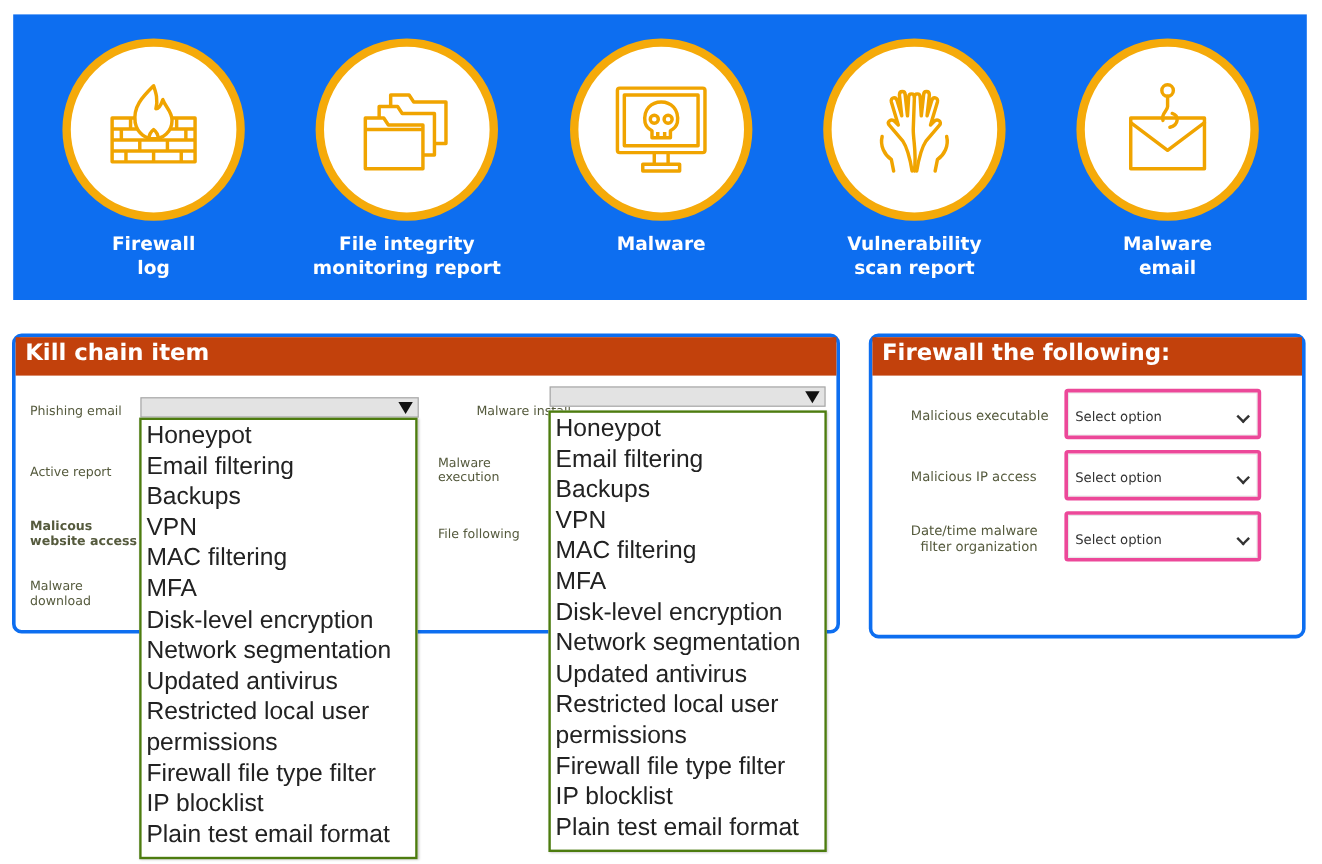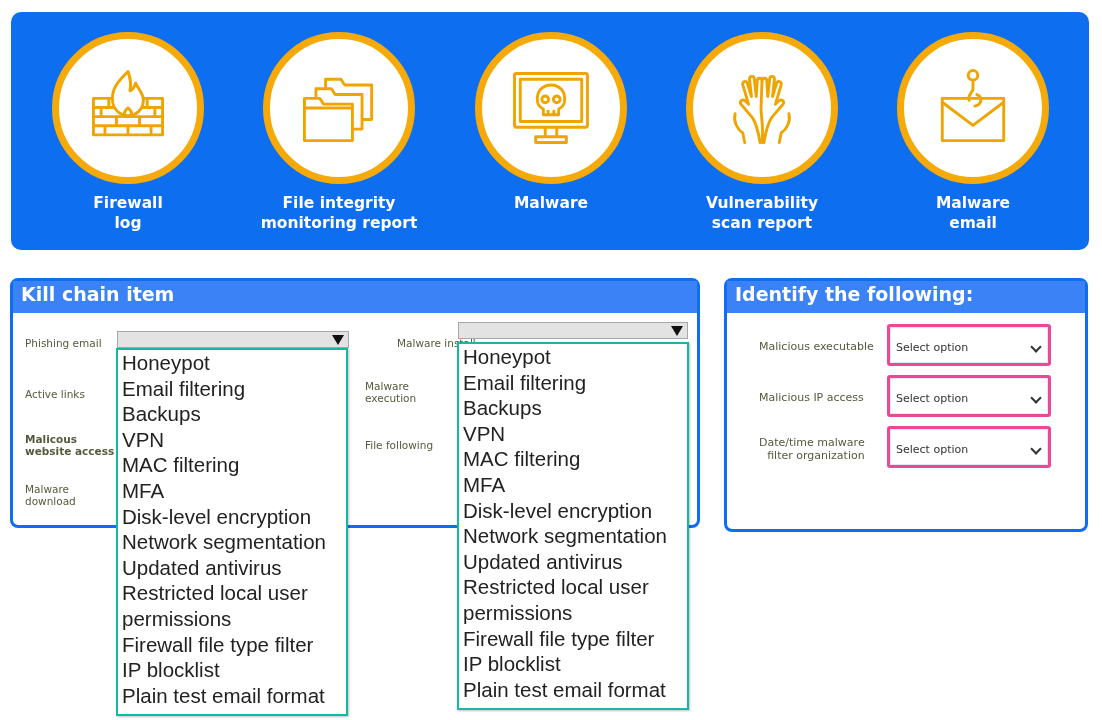--- a/index.html
+++ b/index.html
@@ -1,35 +1,35 @@
 <!DOCTYPE html>
 <html><head>
 <meta charset="utf-8">
 <style>
   html, body { margin:0; padding:0; }
   body { width:1102px; height:720px; background:#ffffff; position:relative; overflow:hidden; font-family:"DejaVu Sans", sans-serif; }
 
   
-  .banner { position:absolute; left:11px; top:12px; width:1078px; height:238px; background:#0d6ef0; border-radius:10px; }
+  .banner { position:absolute; left:11px; top:12px; width:1078px; height:238px; background:#0d6ef0; border-radius:0; }
   .artifact { position:absolute; top:20px; width:190px; text-align:center; }
   .ring { width:152px; height:152px; margin:0 auto; border-radius:50%; background:#ffffff; border:7px solid #f5aa0a; box-sizing:border-box; display:flex; align-items:center; justify-content:center; cursor:pointer; }
   .ring svg { width:96px; height:96px; }
   .artifact-label { margin-top:9px; color:#ffffff; font-weight:bold; font-size:15.5px; line-height:20px; }
 
   
   .panel { position:absolute; background:#ffffff; border:3px solid #0d6ef0; border-radius:8px; box-sizing:border-box; }
-  .panel-header { background:#3b82f6; color:#ffffff; font-weight:bold; font-size:19px; padding:2px 8px 4px 8px; height:26px; box-sizing:content-box; }
+  .panel-header { background:#c2410c; color:#ffffff; font-weight:bold; font-size:19px; padding:2px 8px 4px 8px; height:26px; box-sizing:content-box; }
   .kill-panel { left:10px; top:278px; width:690px; height:250px; }
   .id-panel { left:724px; top:278px; width:364px; height:254px; }
 
   .field-label { position:absolute; font-size:10.5px; color:#555a3d; line-height:12px; }
 
   .dd-head { position:absolute; height:17px; background:#e3e3e3; border:1px solid #a8a8a8; box-sizing:border-box; cursor:pointer; }
   .dd-arrow { position:absolute; right:4px; top:3px; width:0; height:0; border-left:6px solid transparent; border-right:6px solid transparent; border-top:10px solid #111; }
-  .dd-list { position:absolute; background:#ffffff; border:2px solid #14b8a6; box-sizing:border-box; box-shadow:1px 1px 2px rgba(0,0,0,0.25); padding:0 0 6px 4px; z-index:5; }
+  .dd-list { position:absolute; background:#ffffff; border:2px solid #4d7c0f; box-sizing:border-box; box-shadow:1px 1px 2px rgba(0,0,0,0.25); padding:0 0 6px 4px; z-index:5; }
   .dd-option { font-family:"Liberation Sans", sans-serif; font-size:20.5px; line-height:25.6px; color:#222; white-space:nowrap; cursor:pointer; }
 
   .id-row-label { position:absolute; left:32px; font-size:11px; color:#555a3d; line-height:13px;text-align:right; }
   .id-select { position:absolute; left:160px; width:164px; height:42px; border:3px solid #ec4899; border-radius:3px; box-sizing:border-box; background:#fff; cursor:pointer; box-shadow:inset 0 0 0 1px #e8e8e8; }
   .id-select-text { position:absolute; left:6px; top:14px; font-size:11px; color:#333; }
   .id-chevron { position:absolute; right:8px; top:16px; width:6px; height:6px; border-right:2px solid #333; border-bottom:2px solid #333; transform:rotate(45deg); }
 </style>
 </head>
 <body>
 
@@ -128,21 +128,21 @@
   </div>
 </div>
 
 <div class="panel kill-panel">
   <div class="panel-header">Kill chain item</div>
 
   <div class="field-label" style="left:12px; top:56px;">
     <div>Phishing email</div>
   </div>
   <div class="field-label" style="left:12px; top:107px;">
-    <div>Active links</div>
+    <div>Active report</div>
   </div>
   <div class="field-label" style="left:12px; top:152px;font-weight:bold;">
     <div>Malicous</div>
     <div>website access</div>
   </div>
   <div class="field-label" style="left:12px; top:202px;">
     <div>Malware</div>
     <div>download</div>
   </div>
 
@@ -193,21 +193,21 @@
   <div class="dd-option">Network segmentation</div>
   <div class="dd-option">Updated antivirus</div>
   <div class="dd-option">Restricted local user</div>
   <div class="dd-option">permissions</div>
   <div class="dd-option">Firewall file type filter</div>
   <div class="dd-option">IP blocklist</div>
   <div class="dd-option">Plain test email format</div>
 </div>
 
 <div class="panel id-panel">
-  <div class="panel-header">Identify the following:</div>
+  <div class="panel-header">Firewall the following:</div>
 
   <div class="id-row-label" style="top:59px;">
     <div>Malicious executable</div>
   </div>
   <div class="id-select" style="top:43px;">
     <span class="id-select-text">Select option</span>
     <span class="id-chevron"></span>
   </div>
 
   <div class="id-row-label" style="top:110px;">

